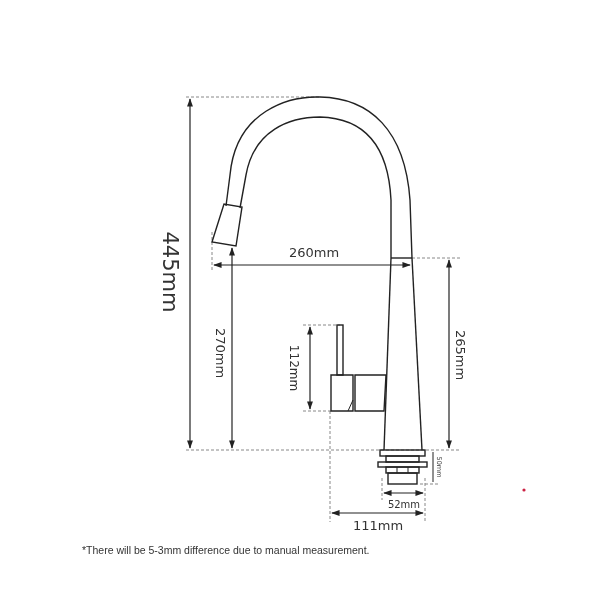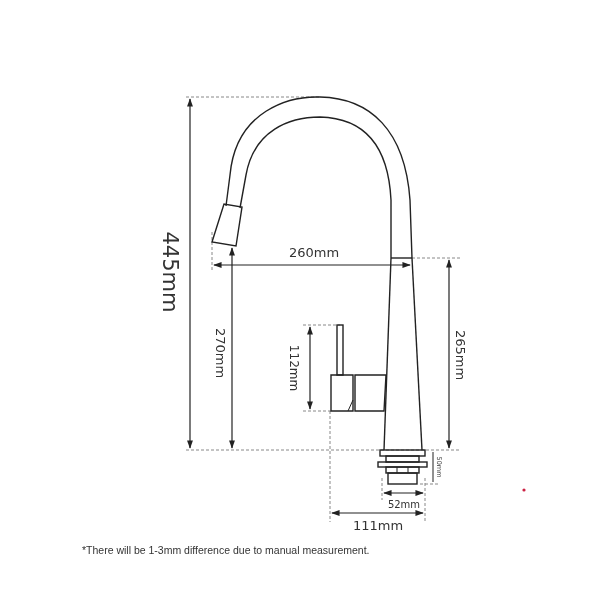--- a/index.html
+++ b/index.html
@@ -98,13 +98,13 @@
   </g>
 
   <g>
     <line class="dim" x1="332" y1="513" x2="423" y2="513" marker-start="url(#ah)" marker-end="url(#ah)"></line>
     <text class="lbl" font-size="13" x="378" y="530" text-anchor="middle">111mm</text>
   </g>
 
   <circle cx="524" cy="490" r="1.6" fill="#cc2244"></circle>
 </svg>
 
-<div class="note">*There will be 1-3mm difference due to manual measurement.</div>
+<div class="note">*There will be 5-3mm difference due to manual measurement.</div>
 
 </body></html>

